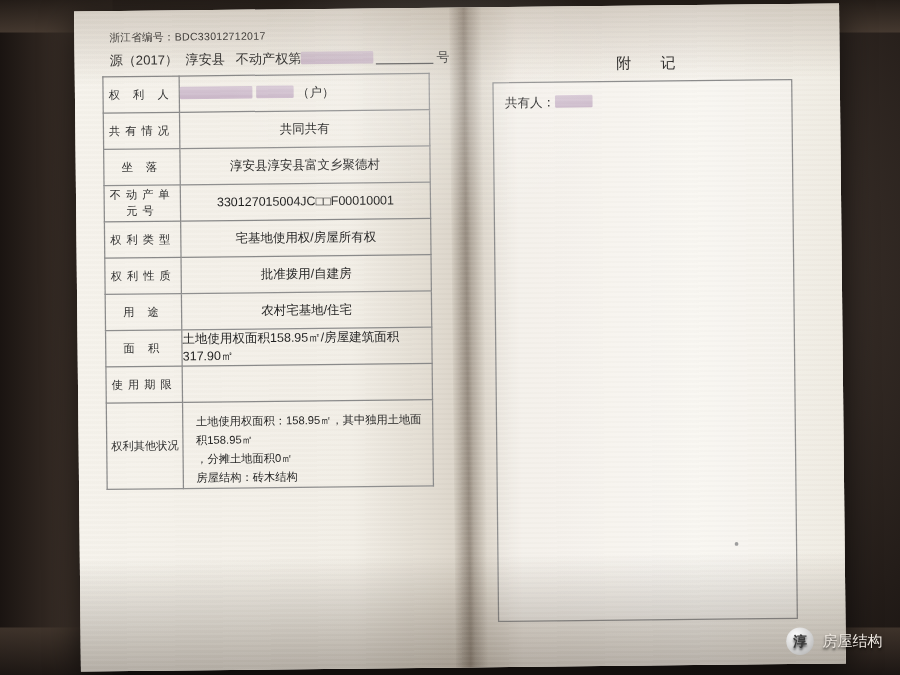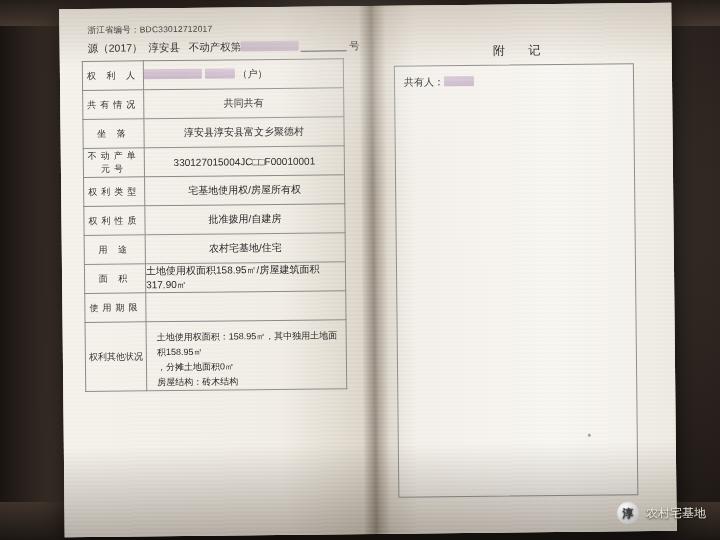--- a/index.html
+++ b/index.html
@@ -249,15 +249,15 @@
 
     <div class="gutter"></div>
     <div class="shade-top"></div>
     <div class="shade-bottom"></div>
     <div class="glare"></div>
     <div class="tex"></div>
   </div>
 
   <div class="badge">
     <span class="logo">淳</span>
-    <span>农村宅基地</span>
+    <span>房屋结构</span>
   </div>
 </div>
 
 </body></html>

